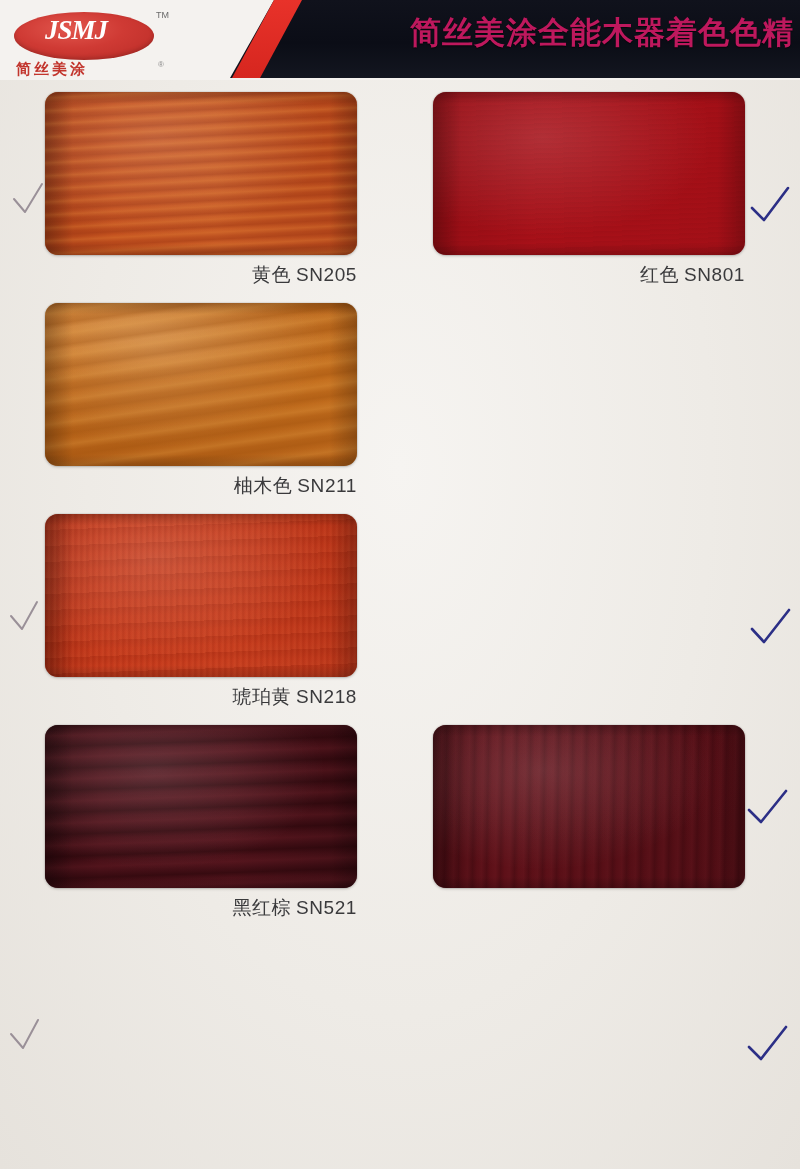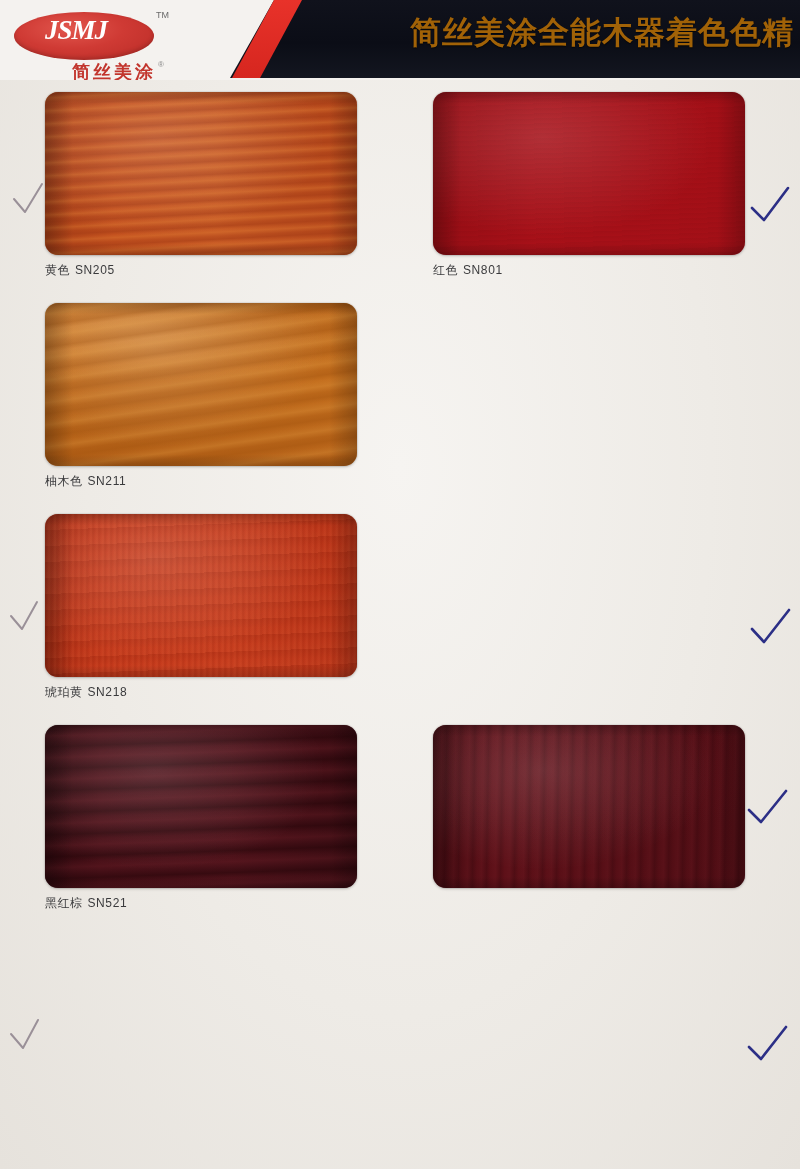--- a/index.html
+++ b/index.html
@@ -27,21 +27,21 @@
     background:linear-gradient(180deg,#10121c 0%,#0b0d16 55%,#131620 100%);
     clip-path:polygon(44px 0, 100% 0, 100% 100%, 0 100%);
   }
   .hdr-red{
     position:absolute;left:232px;top:0;width:70px;height:78px;
     background:linear-gradient(180deg,#e8322a 0%,#d6261f 100%);
     clip-path:polygon(42px 0, 100% 0, 28px 100%, 0 100%);
   }
   .hdr-title{
     position:absolute;right:6px;top:12px;
-    color:#a16207;
+    color:#be185d;
     font-family:"DejaVu Sans","Liberation Sans",sans-serif;
     font-size:31px;font-weight:bold;letter-spacing:1px;
     white-space:nowrap;
     text-shadow:0 1px 1px rgba(0,0,0,.6);
   }
 
   
   .logo-wrap{
     position:absolute;left:6px;top:6px;width:190px;height:72px;
   }
@@ -58,23 +58,23 @@
     font-family:"Liberation Serif","DejaVu Serif",serif;
     font-size:27px;font-weight:bold;letter-spacing:-1px;
     font-style:italic;
   }
   .logo-tm{
     position:absolute;left:150px;top:4px;
     font-size:9px;color:#6a6a6a;
   }
   .logo-cn{
     position:absolute;left:10px;top:54px;width:140px;
-    text-align:right;
+    text-align:left;
     font-family:"DejaVu Sans","Liberation Sans",sans-serif;
-    font-size:18px;font-weight:bold;color:#c2352d;letter-spacing:3px;
+    font-size:15px;font-weight:bold;color:#c2352d;letter-spacing:3px;
   }
   .logo-cn-tm{
     position:absolute;left:152px;top:54px;font-size:8px;color:#8a8a8a;
   }
 
   
   .grid{
     position:absolute;left:0;top:92px;width:800px;
   }
   .row{
@@ -103,23 +103,23 @@
       linear-gradient(90deg,rgba(0,0,0,.26) 0%,rgba(0,0,0,0) 9%,rgba(0,0,0,0) 91%,rgba(0,0,0,.22) 100%),
       linear-gradient(180deg,rgba(0,0,0,.20) 0%,rgba(0,0,0,0) 7%,rgba(0,0,0,0) 93%,rgba(0,0,0,.18) 100%);
   }
   .swatch .sheen{
     position:absolute;inset:0;
     background:radial-gradient(ellipse at 35% 28%,rgba(255,255,255,.13) 0%,rgba(255,255,255,0) 60%);
   }
 
   .caption{
     position:absolute;top:170px;left:0;width:312px;
-    text-align:left;
+    text-align:right;
     font-family:"DejaVu Sans","Liberation Sans",sans-serif;
-    font-size:12px;color:#3a3a3c;
+    font-size:19px;color:#3a3a3c;
     letter-spacing:.5px;
     white-space:nowrap;
   }
   .caption .code{
     font-family:"Liberation Sans","DejaVu Sans",sans-serif;
     letter-spacing:.6px;
     margin-left:5px;
   }
 
   

